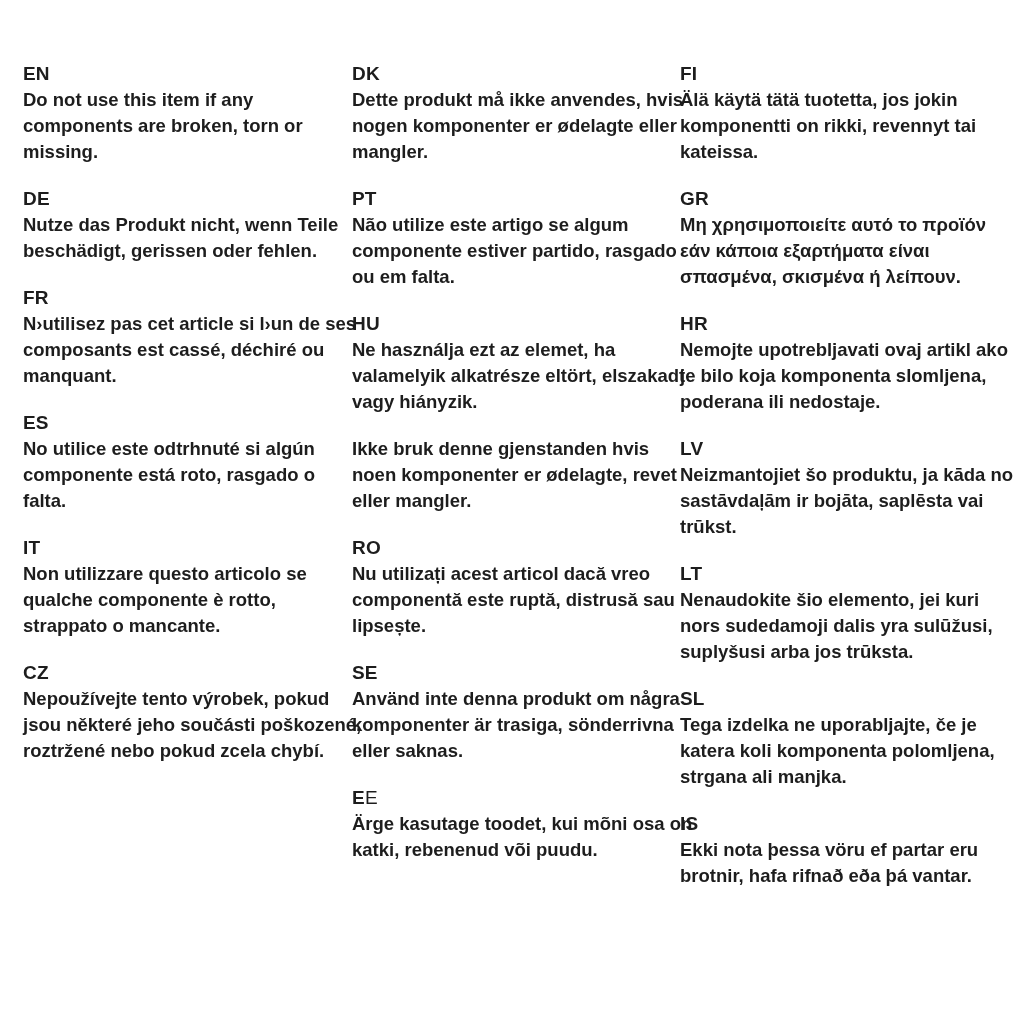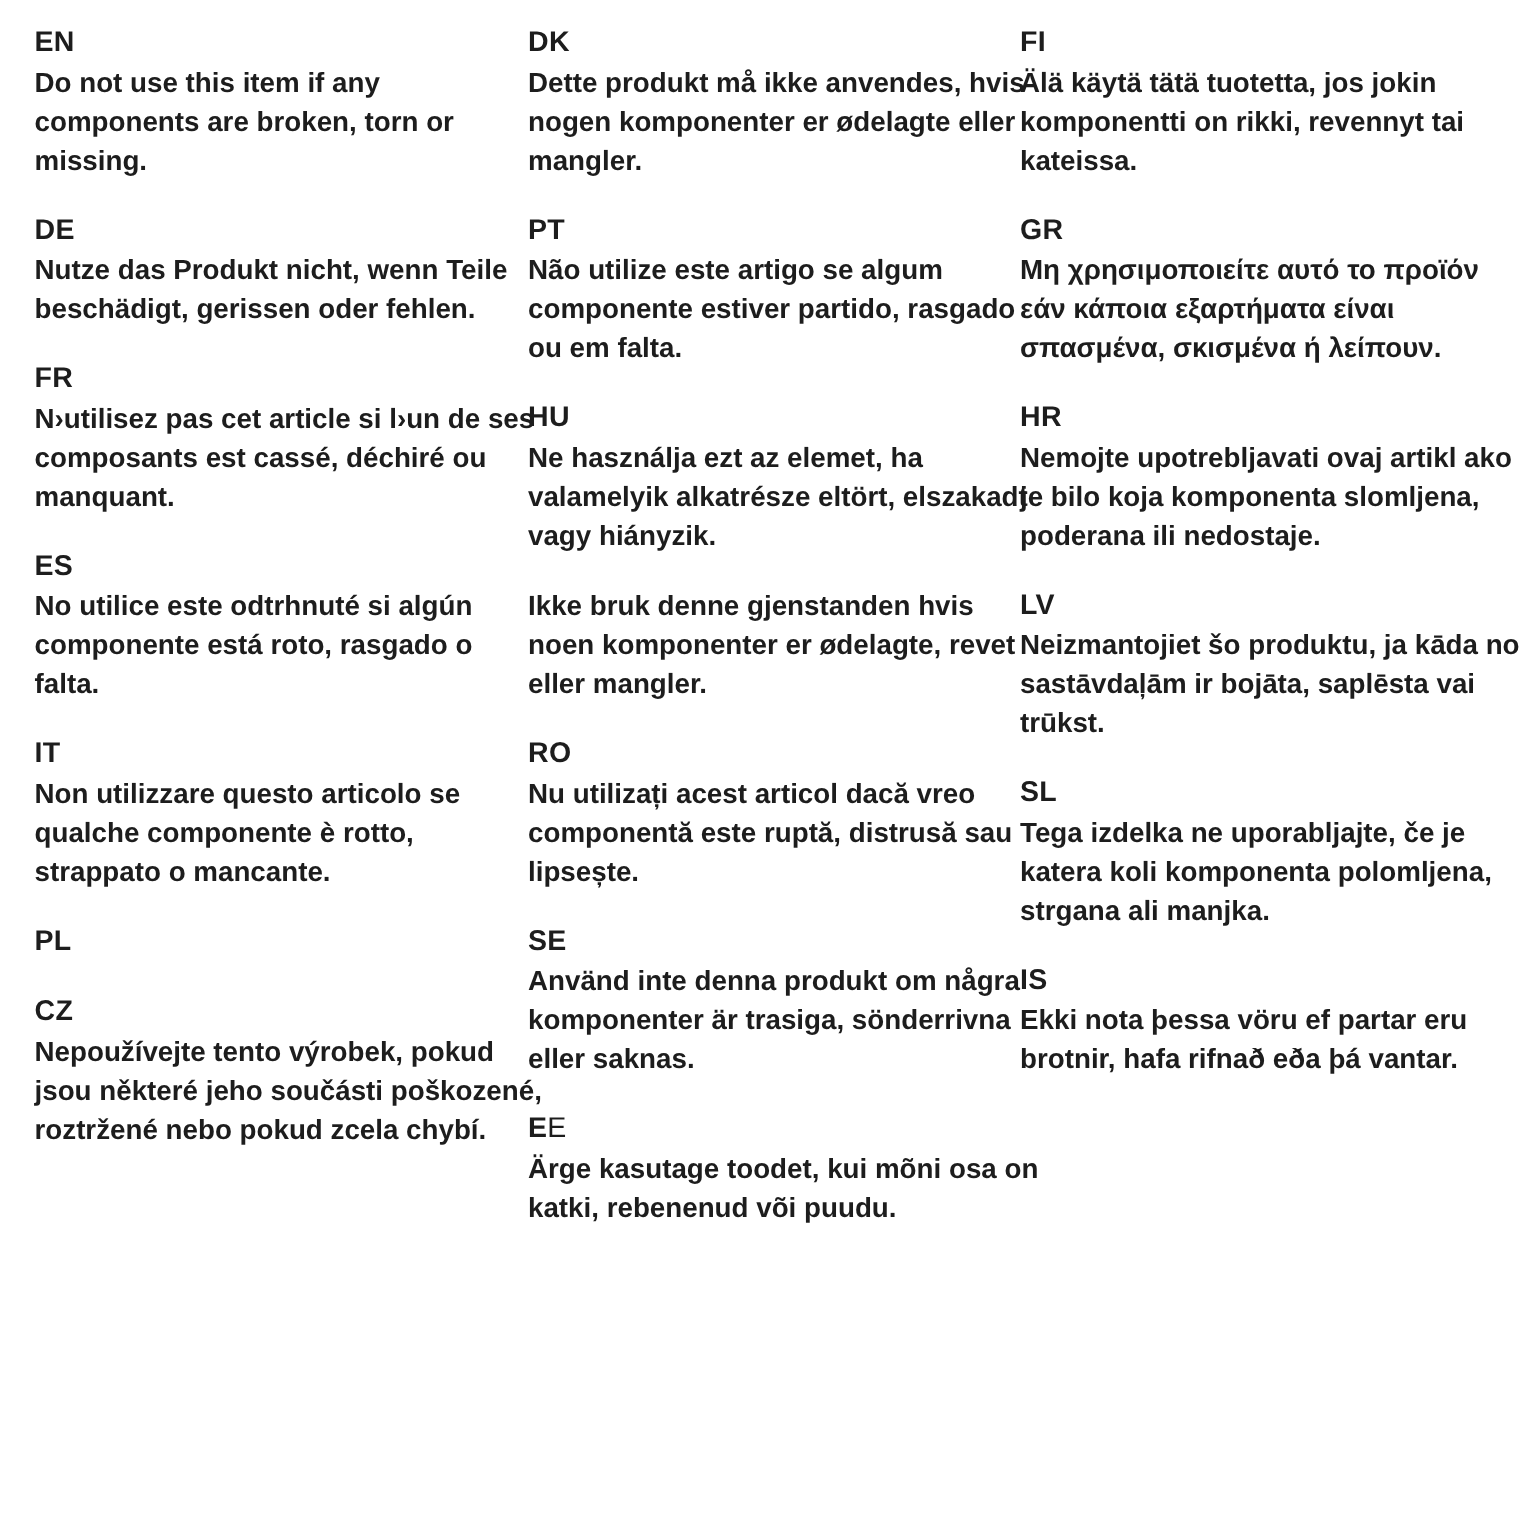--- a/index.html
+++ b/index.html
@@ -12,20 +12,21 @@
     height: 1024px;
     font-family: "Liberation Sans", sans-serif;
     color: #1d1d1d;
     overflow: hidden;
   }
   .page {
     display: grid;
     grid-template-columns: 329px 328px 344px;
     padding: 16px 0 0 23px;
     box-sizing: border-box;
+    margin-top: 45px;
   }
   .column {
     min-width: 0;
   }
   .block {
     margin: 0 0 21px 0;
   }
   .code {
     margin: 0;
     font-size: 19px;
@@ -73,21 +74,20 @@
 componente está roto, rasgado o
 falta.</p>
     </section>
     <section class="block">
       <h2 class="code"><span>IT</span><span class="light"></span></h2>
       <p class="txt">Non utilizzare questo articolo se
 qualche componente è rotto,
 strappato o mancante.</p>
     </section>
     <section class="block">
-      <h2 class="code"><span>PL</span><span class="light"></span></h2>
     </section>
     <section class="block">
       <h2 class="code"><span>CZ</span><span class="light"></span></h2>
       <p class="txt">Nepoužívejte tento výrobek, pokud
 jsou některé jeho součásti poškozené,
 roztržené nebo pokud zcela chybí.</p>
     </section>
   </div>
 
   <div class="column">
@@ -152,20 +152,26 @@
 je bilo koja komponenta slomljena,
 poderana ili nedostaje.</p>
     </section>
     <section class="block">
       <h2 class="code"><span>LV</span><span class="light"></span></h2>
       <p class="txt">Neizmantojiet šo produktu, ja kāda no
 sastāvdaļām ir bojāta, saplēsta vai
 trūkst.</p>
     </section>
     <section class="block">
+      <h2 class="code"><span>LT</span><span class="light"></span></h2>
+      <p class="txt">Nenaudokite šio elemento, jei kuri
+nors sudedamoji dalis yra sulūžusi,
+suplyšusi arba jos trūksta.</p>
+    </section>
+    <section class="block">
       <h2 class="code"><span>SL</span><span class="light"></span></h2>
       <p class="txt">Tega izdelka ne uporabljajte, če je
 katera koli komponenta polomljena,
 strgana ali manjka.</p>
     </section>
     <section class="block">
       <h2 class="code"><span>IS</span><span class="light"></span></h2>
       <p class="txt">Ekki nota þessa vöru ef partar eru
 brotnir, hafa rifnað eða þá vantar.</p>
     </section>

